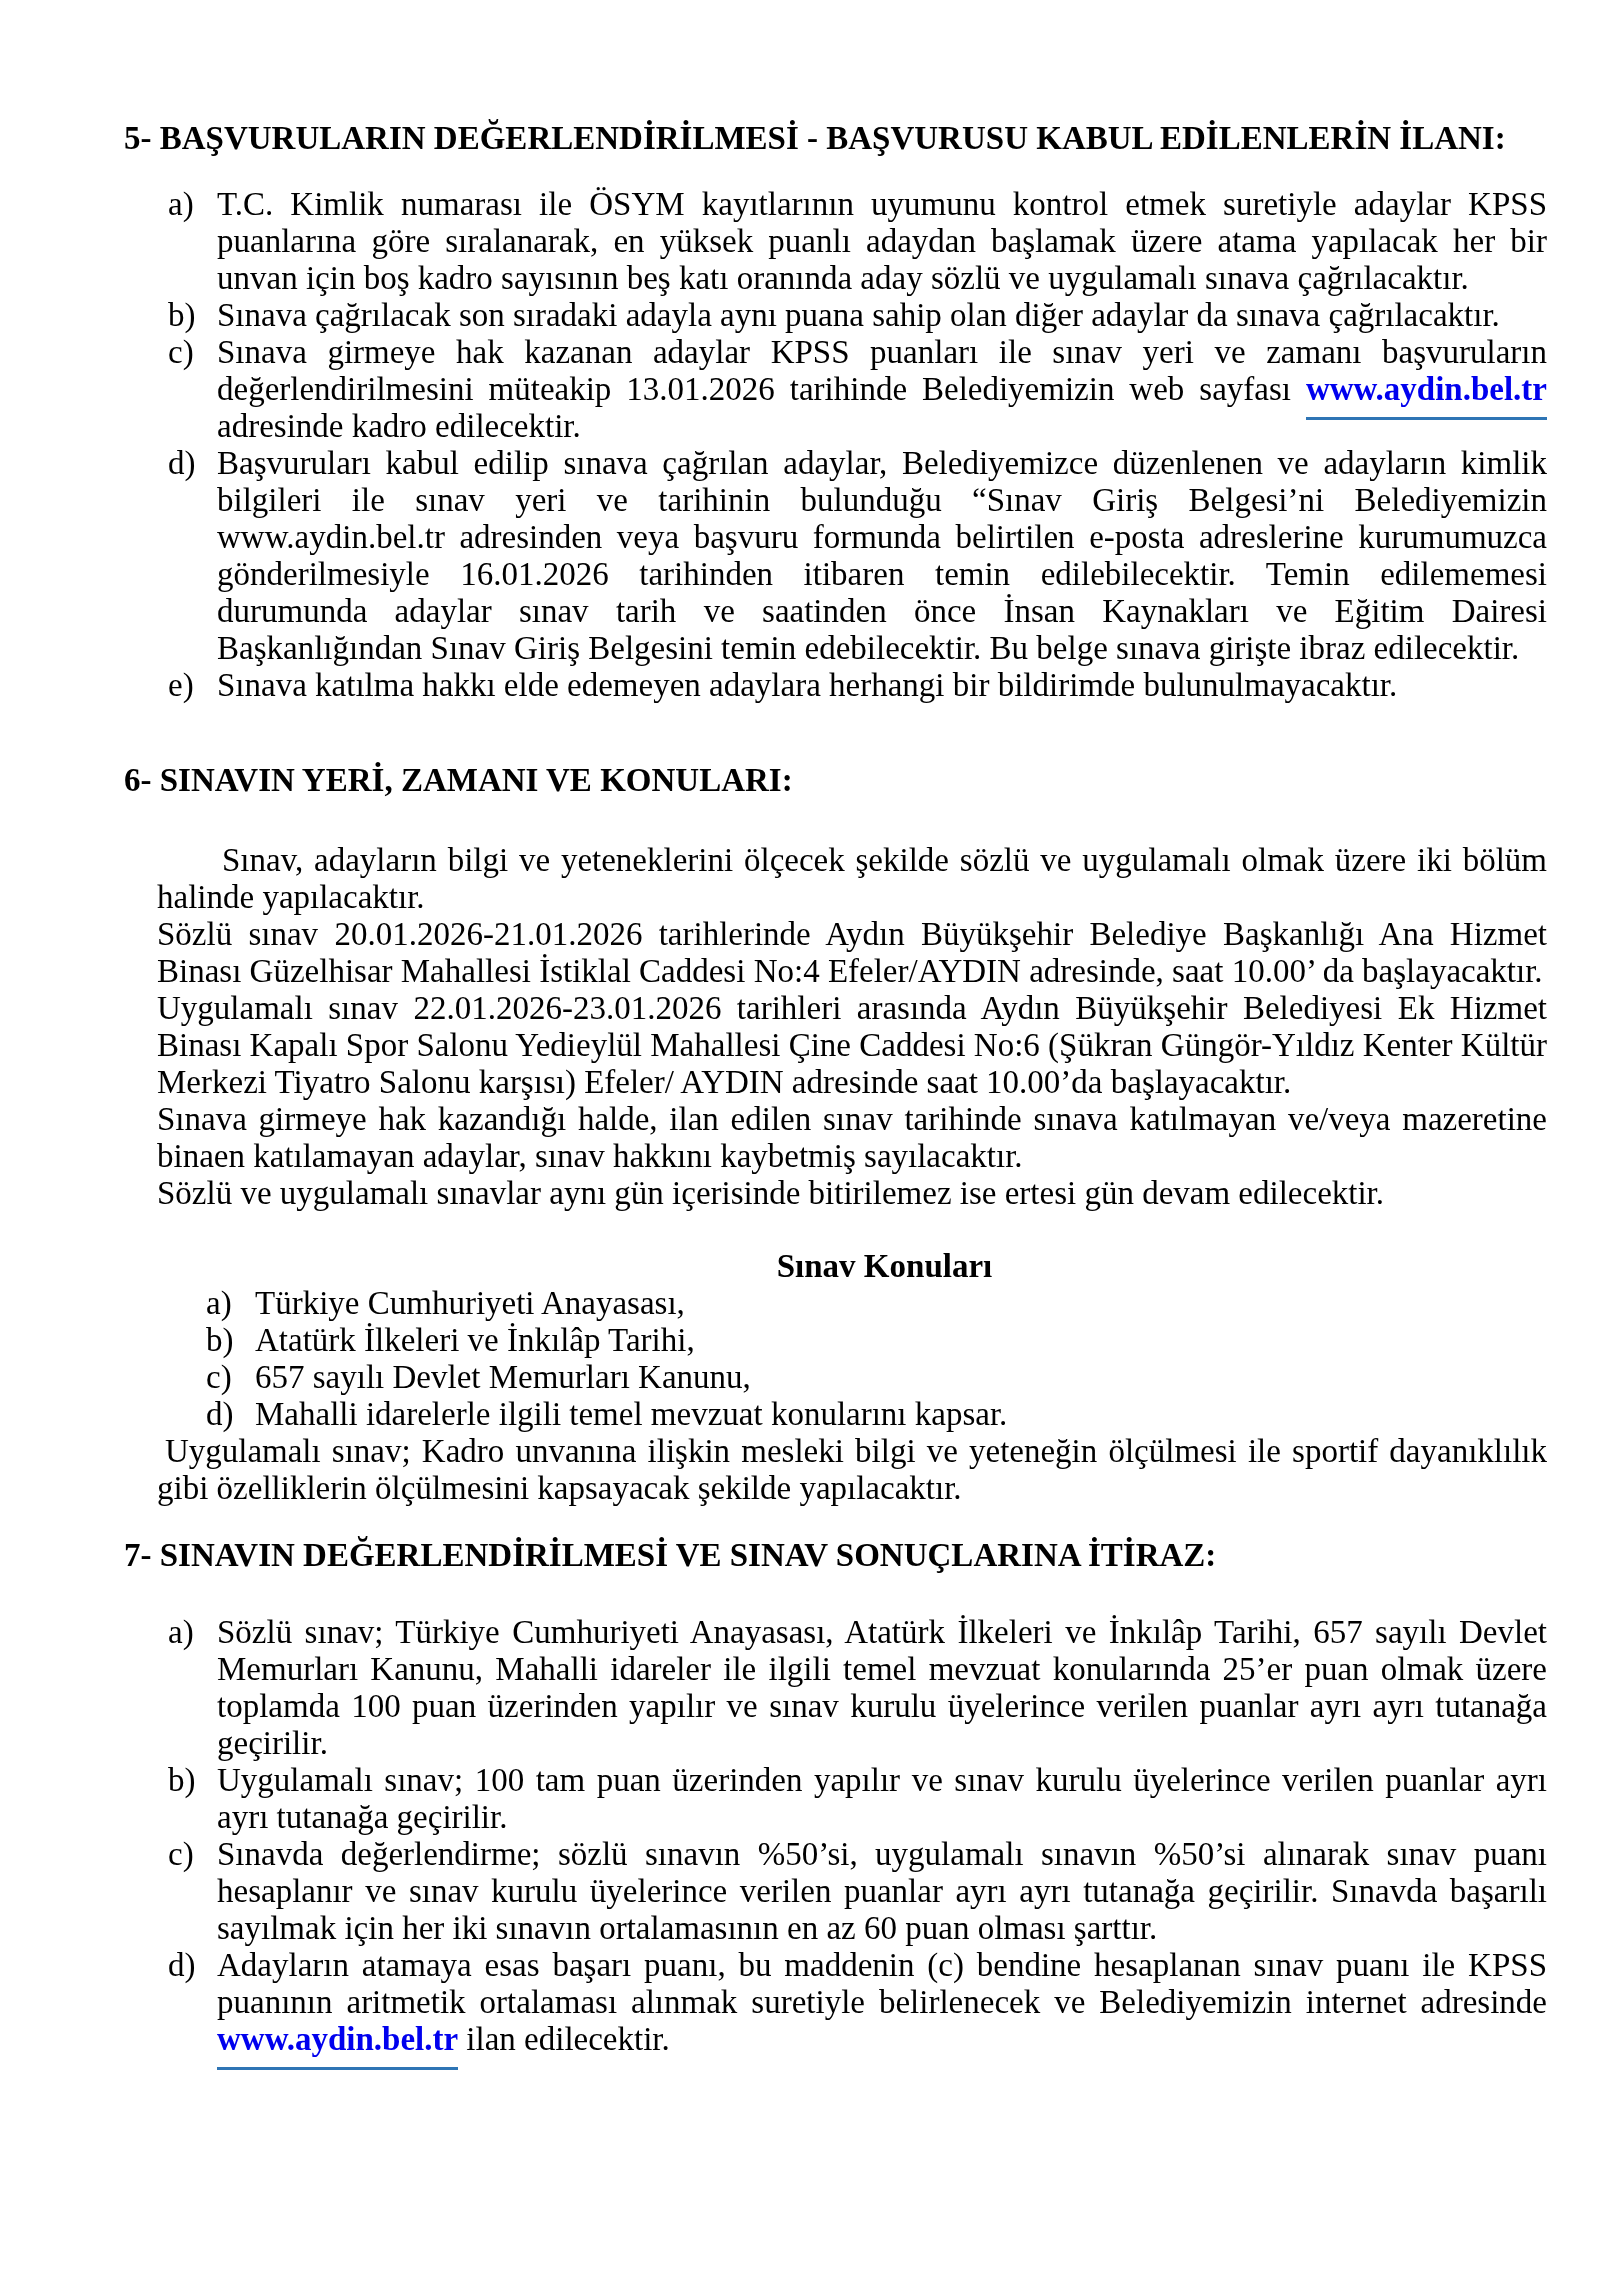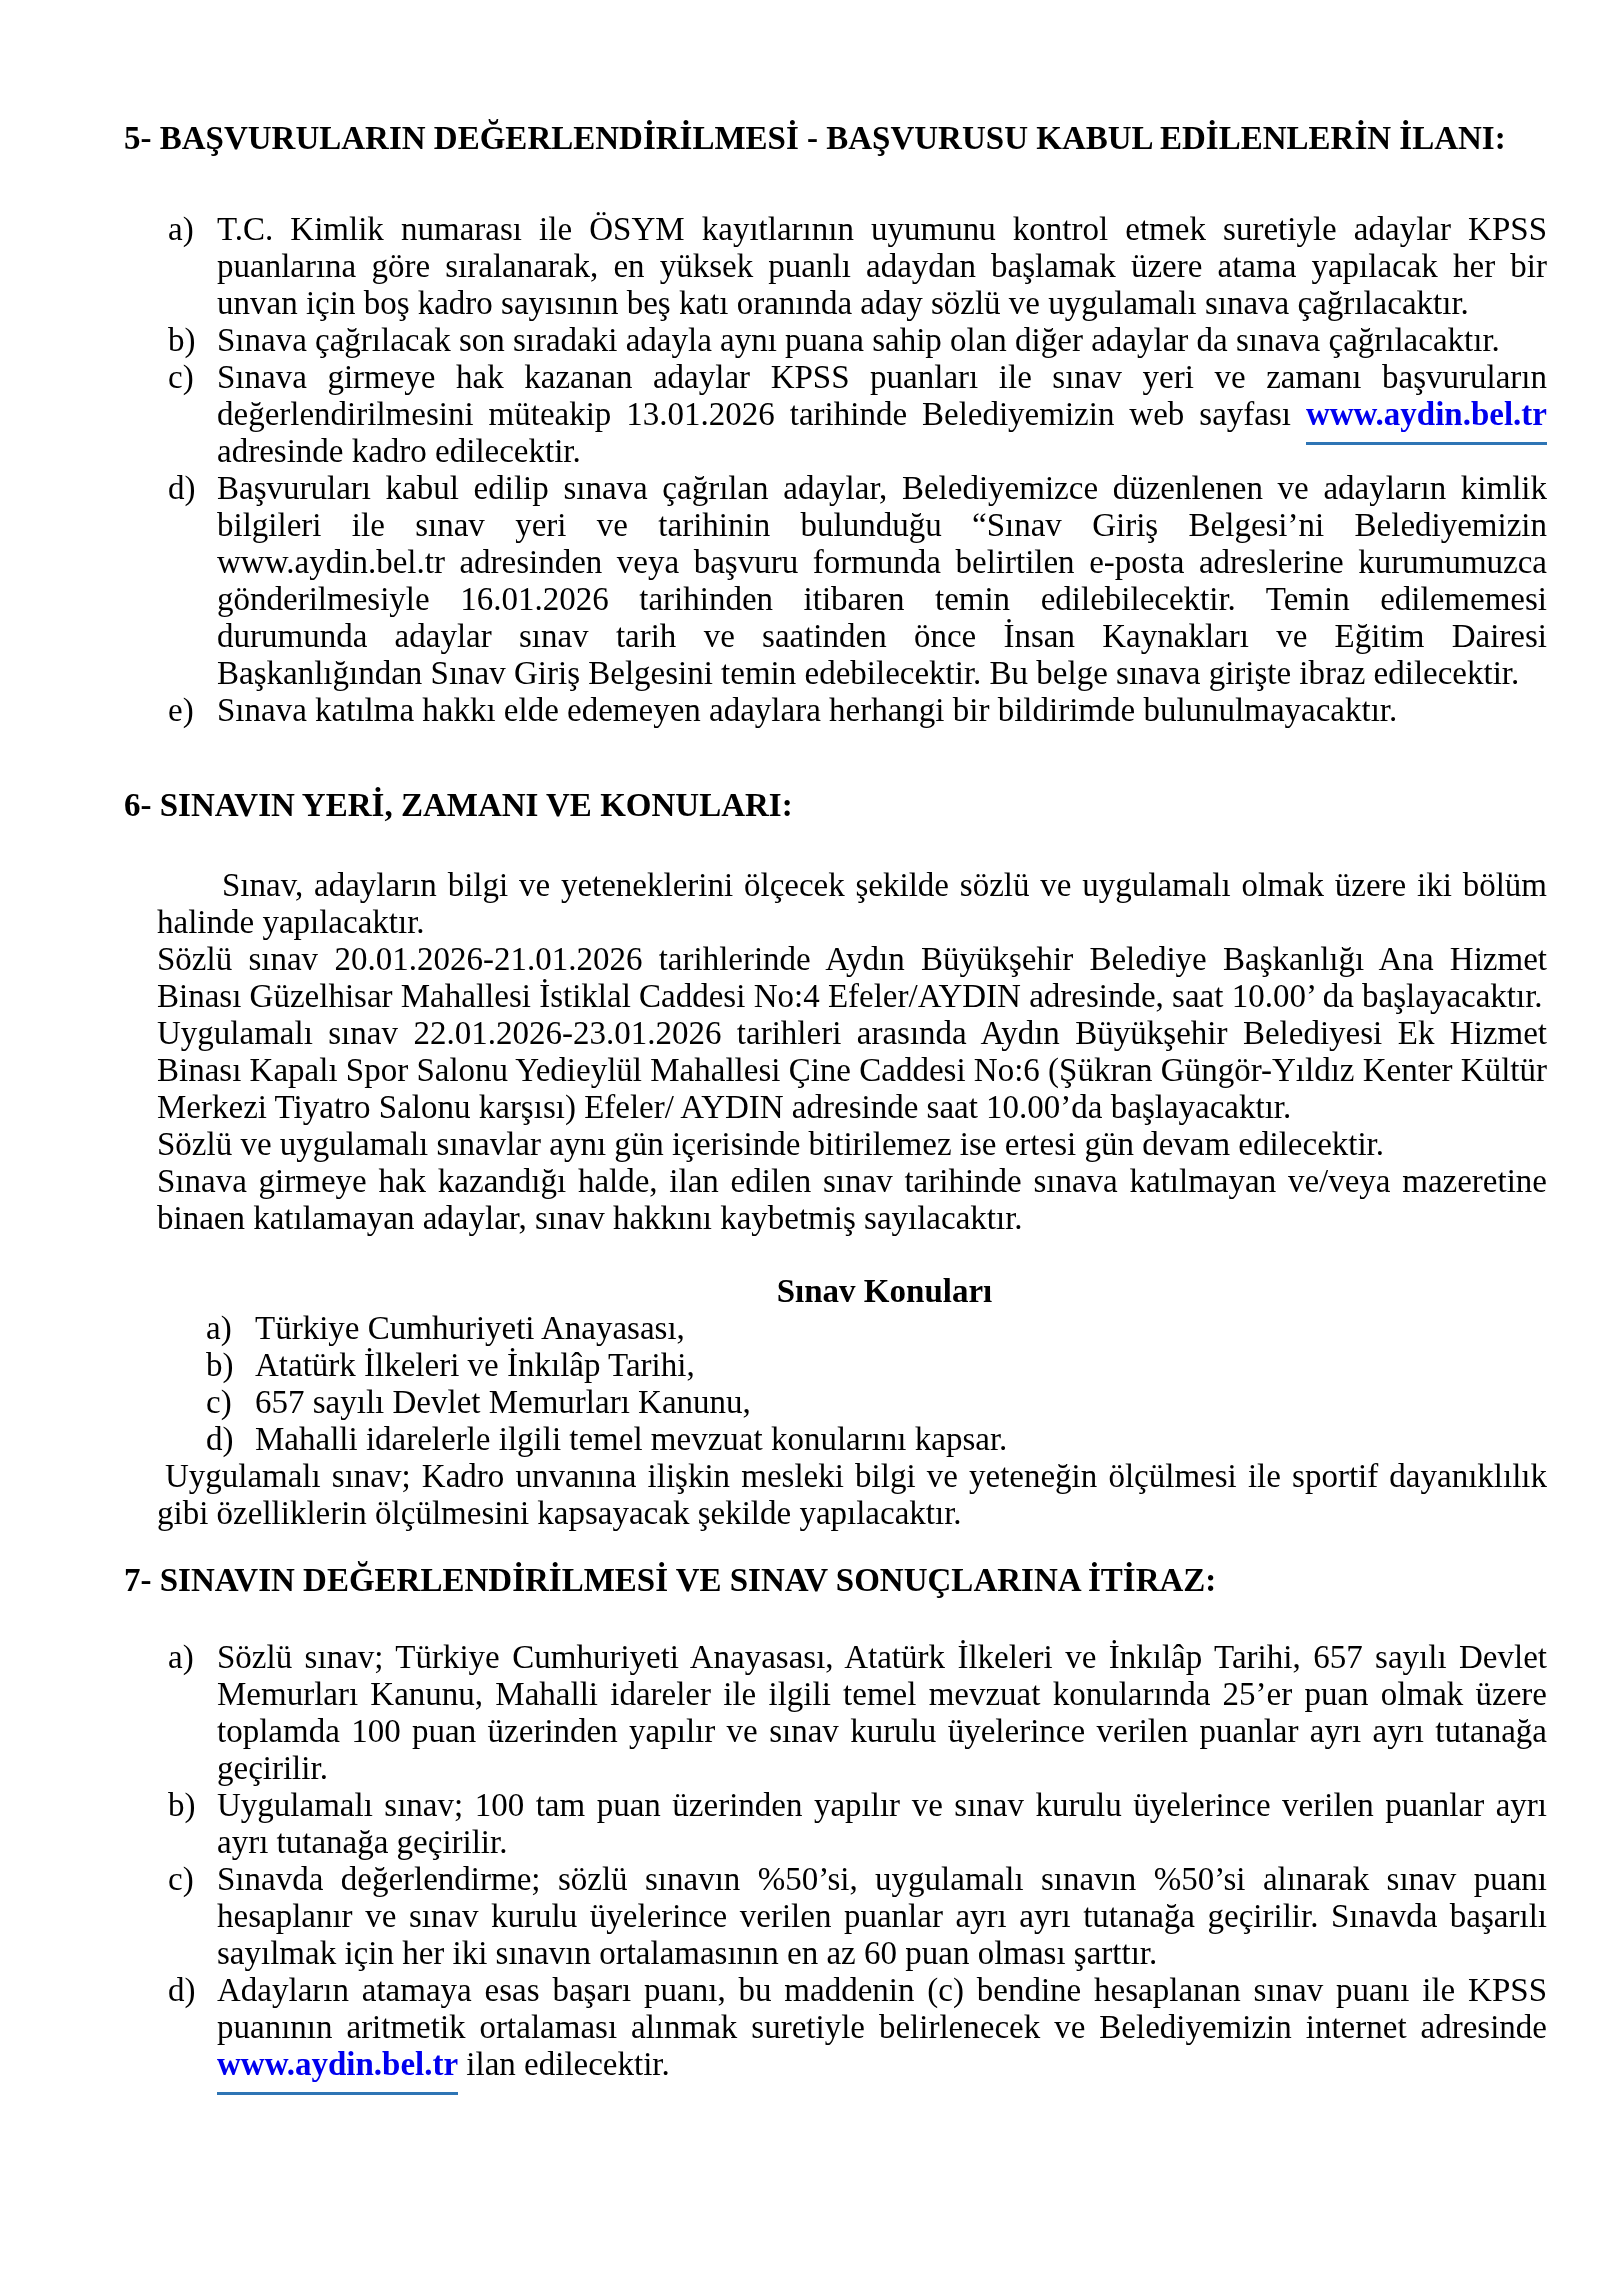--- a/index.html
+++ b/index.html
@@ -13,21 +13,21 @@
     padding: 120px 76px 0 157px;
     font-family: "Liberation Serif", "DejaVu Serif", serif;
     font-size: 33px;
     line-height: 37px;
     color: #000000;
   }
   .h {
     font-weight: 700;
     margin-left: -33px;
   }
-  .h5 { margin-bottom: 54px; }
+  .h5 { margin-bottom: 29px; }
   .h6 { margin-top: 58px; margin-bottom: 43px; }
   .h7 { margin-top: 30px; margin-bottom: 40px; }
   .list { margin: 0; }
   .li {
     position: relative;
     padding-left: 60px;
     text-align: justify;
   }
   .li > .marker {
     position: absolute;
@@ -88,22 +88,22 @@
       <span class="marker">e)</span><span>Sınava katılma hakkı elde edemeyen adaylara herhangi bir bildirimde bulunulmayacaktır.</span>
     </div>
   </div>
 
   <div class="h h6">6- SINAVIN YERİ, ZAMANI VE KONULARI:</div>
 
   <div>
     <div class="para indent1">Sınav, adayların bilgi ve yeteneklerini ölçecek şekilde sözlü ve uygulamalı olmak üzere iki bölüm halinde yapılacaktır.</div>
     <div class="para">Sözlü sınav 20.01.2026-21.01.2026 tarihlerinde Aydın Büyükşehir Belediye Başkanlığı Ana Hizmet Binası Güzelhisar Mahallesi İstiklal Caddesi No:4 Efeler/AYDIN adresinde, saat 10.00’ da başlayacaktır.</div>
     <div class="para">Uygulamalı sınav 22.01.2026-23.01.2026 tarihleri arasında Aydın Büyükşehir Belediyesi Ek Hizmet Binası Kapalı Spor Salonu Yedieylül Mahallesi Çine Caddesi No:6 (Şükran Güngör-Yıldız Kenter Kültür Merkezi Tiyatro Salonu karşısı) Efeler/ AYDIN adresinde saat 10.00’da başlayacaktır.</div>
+    <div class="para">Sınava girmeye hak kazandığı halde, ilan edilen sınav tarihinde sınava katılmayan ve/veya mazeretine binaen katılamayan adaylar, sınav hakkını kaybetmiş sayılacaktır.</div>
     <div class="para">Sözlü ve uygulamalı sınavlar aynı gün içerisinde bitirilemez ise ertesi gün devam edilecektir.</div>
-    <div class="para">Sınava girmeye hak kazandığı halde, ilan edilen sınav tarihinde sınava katılmayan ve/veya mazeretine binaen katılamayan adaylar, sınav hakkını kaybetmiş sayılacaktır.</div>
 
     <div class="sk-title">Sınav Konuları</div>
 
     <div class="list">
       <div class="li2">
         <span class="marker">a)</span><span>Türkiye Cumhuriyeti Anayasası,</span>
       </div>
       <div class="li2">
         <span class="marker">b)</span><span>Atatürk İlkeleri ve İnkılâp Tarihi,</span>
       </div>

